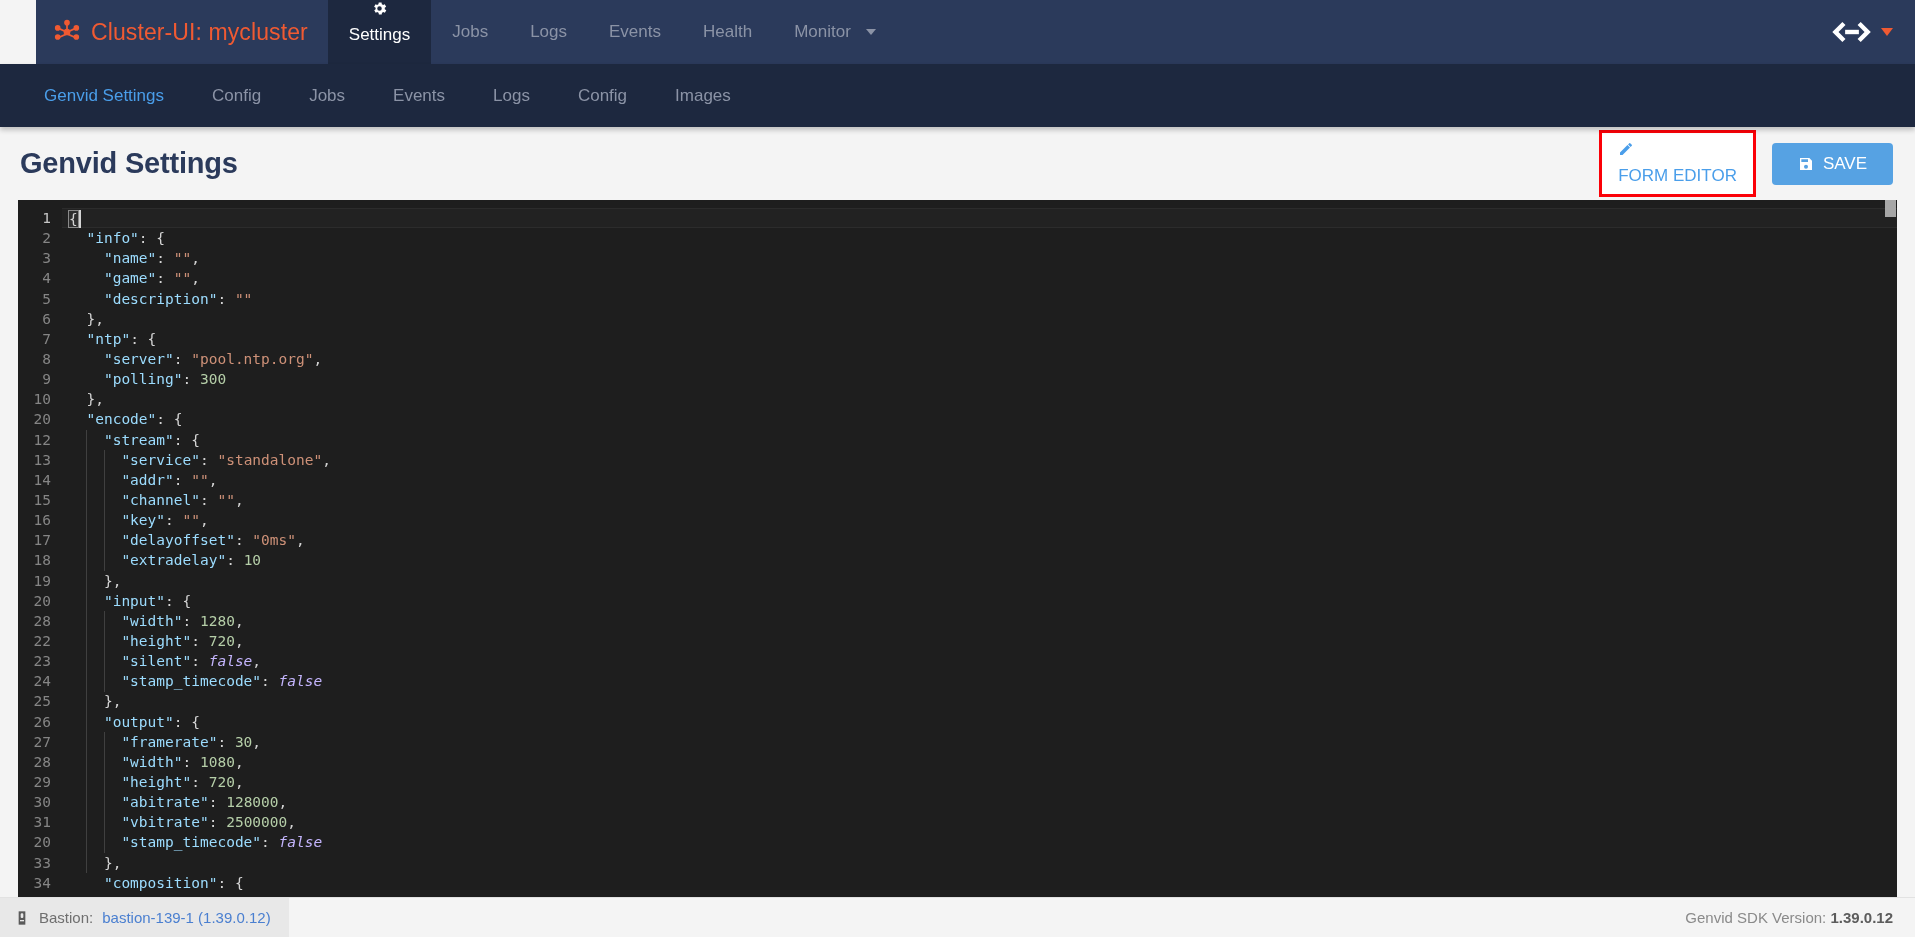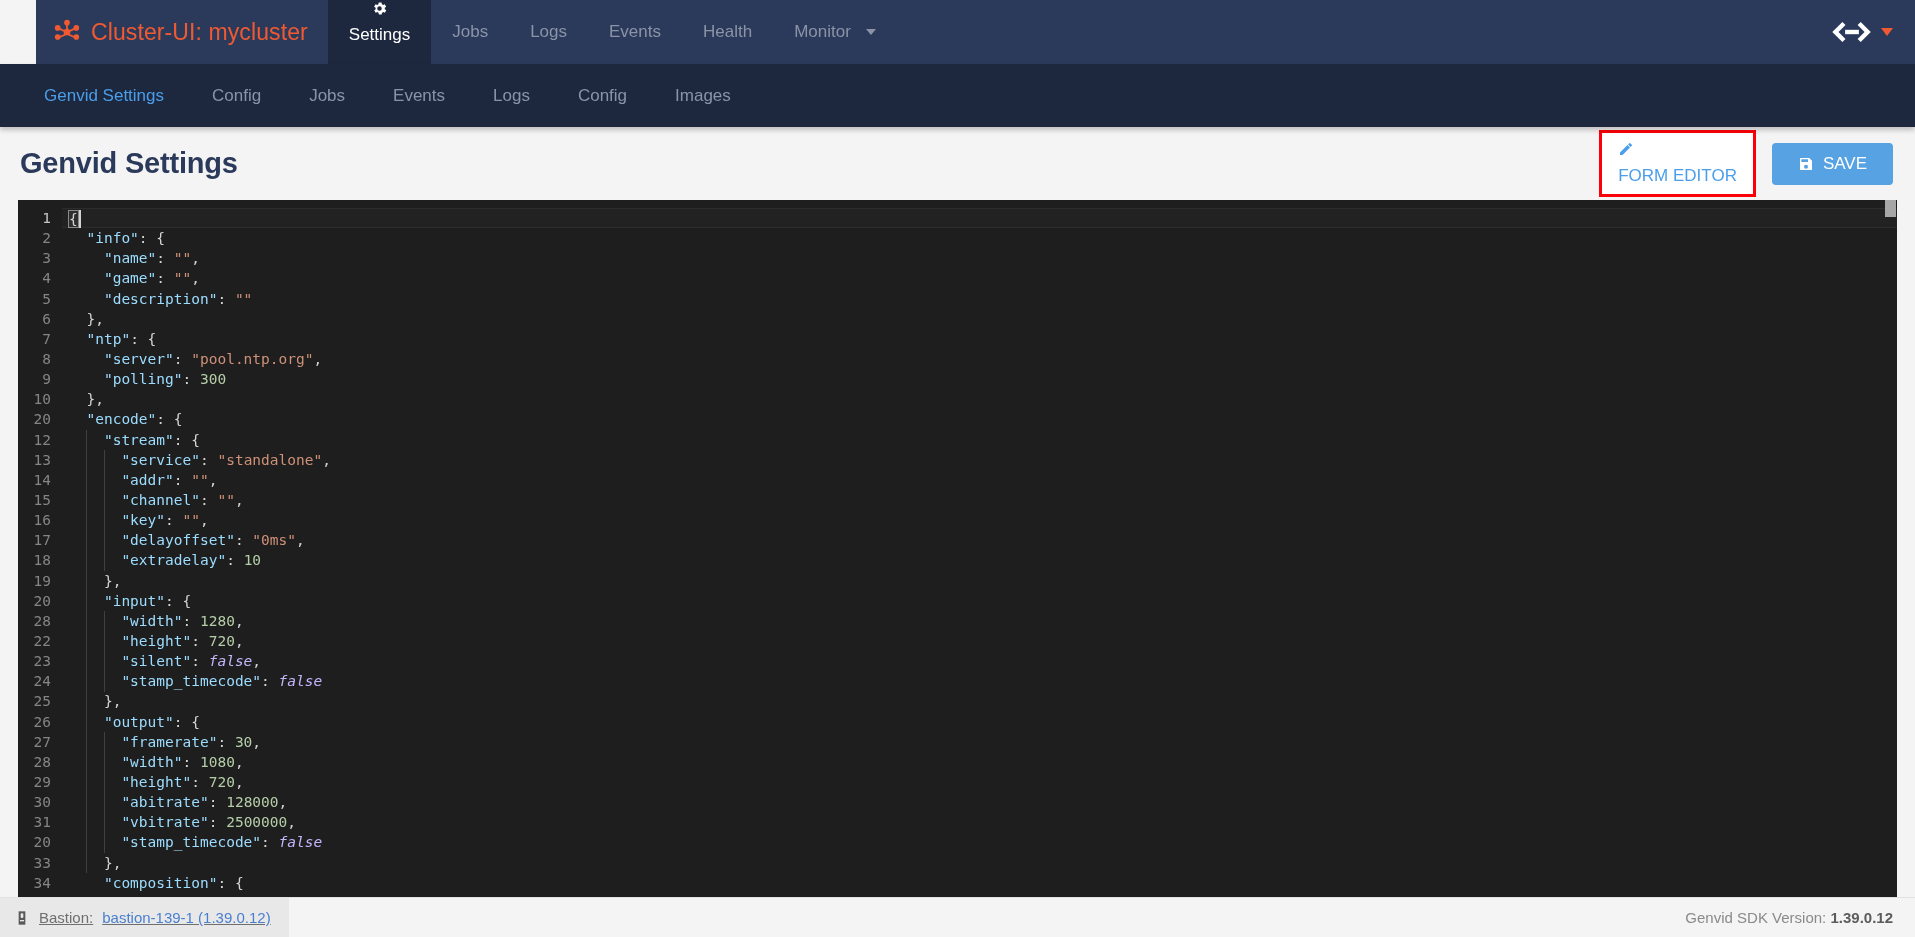--- a/index.html
+++ b/index.html
@@ -223,21 +223,20 @@
     background: #f4f4f4;
   }
   .bastion {
     display: flex; align-items: center; gap: 9px;
     background: #e8e8e8;
     height: 40px;
     padding: 0 18px 0 14px;
     font-size: 15px;
     color: #6f6f6f;
     cursor: pointer;
-    text-decoration: underline;
   }
   .bastion a { color: #4a7fd0; text-decoration: none; }
   .sdk {
     margin-left: auto;
     padding-right: 22px;
     font-size: 15px;
     color: #8a8a8a;
   }
   .sdk b { color: #5c5c5c; }
 </style>

